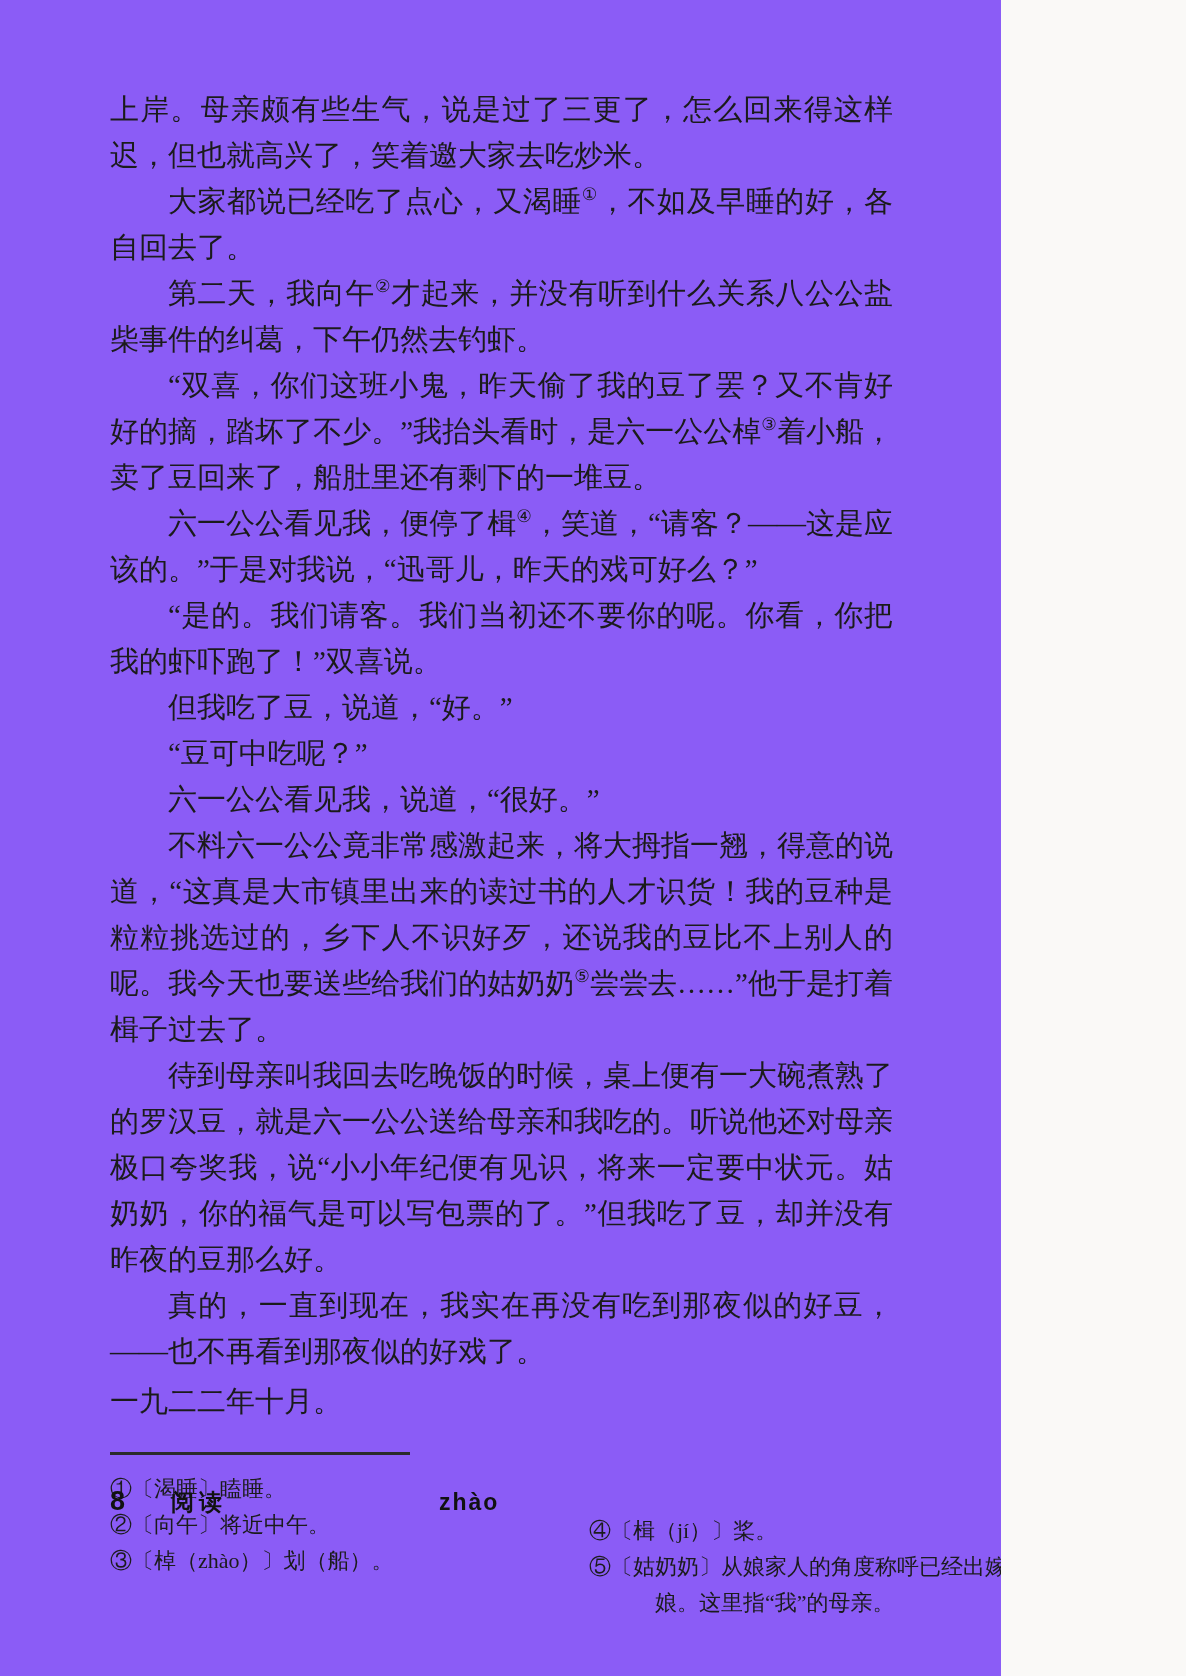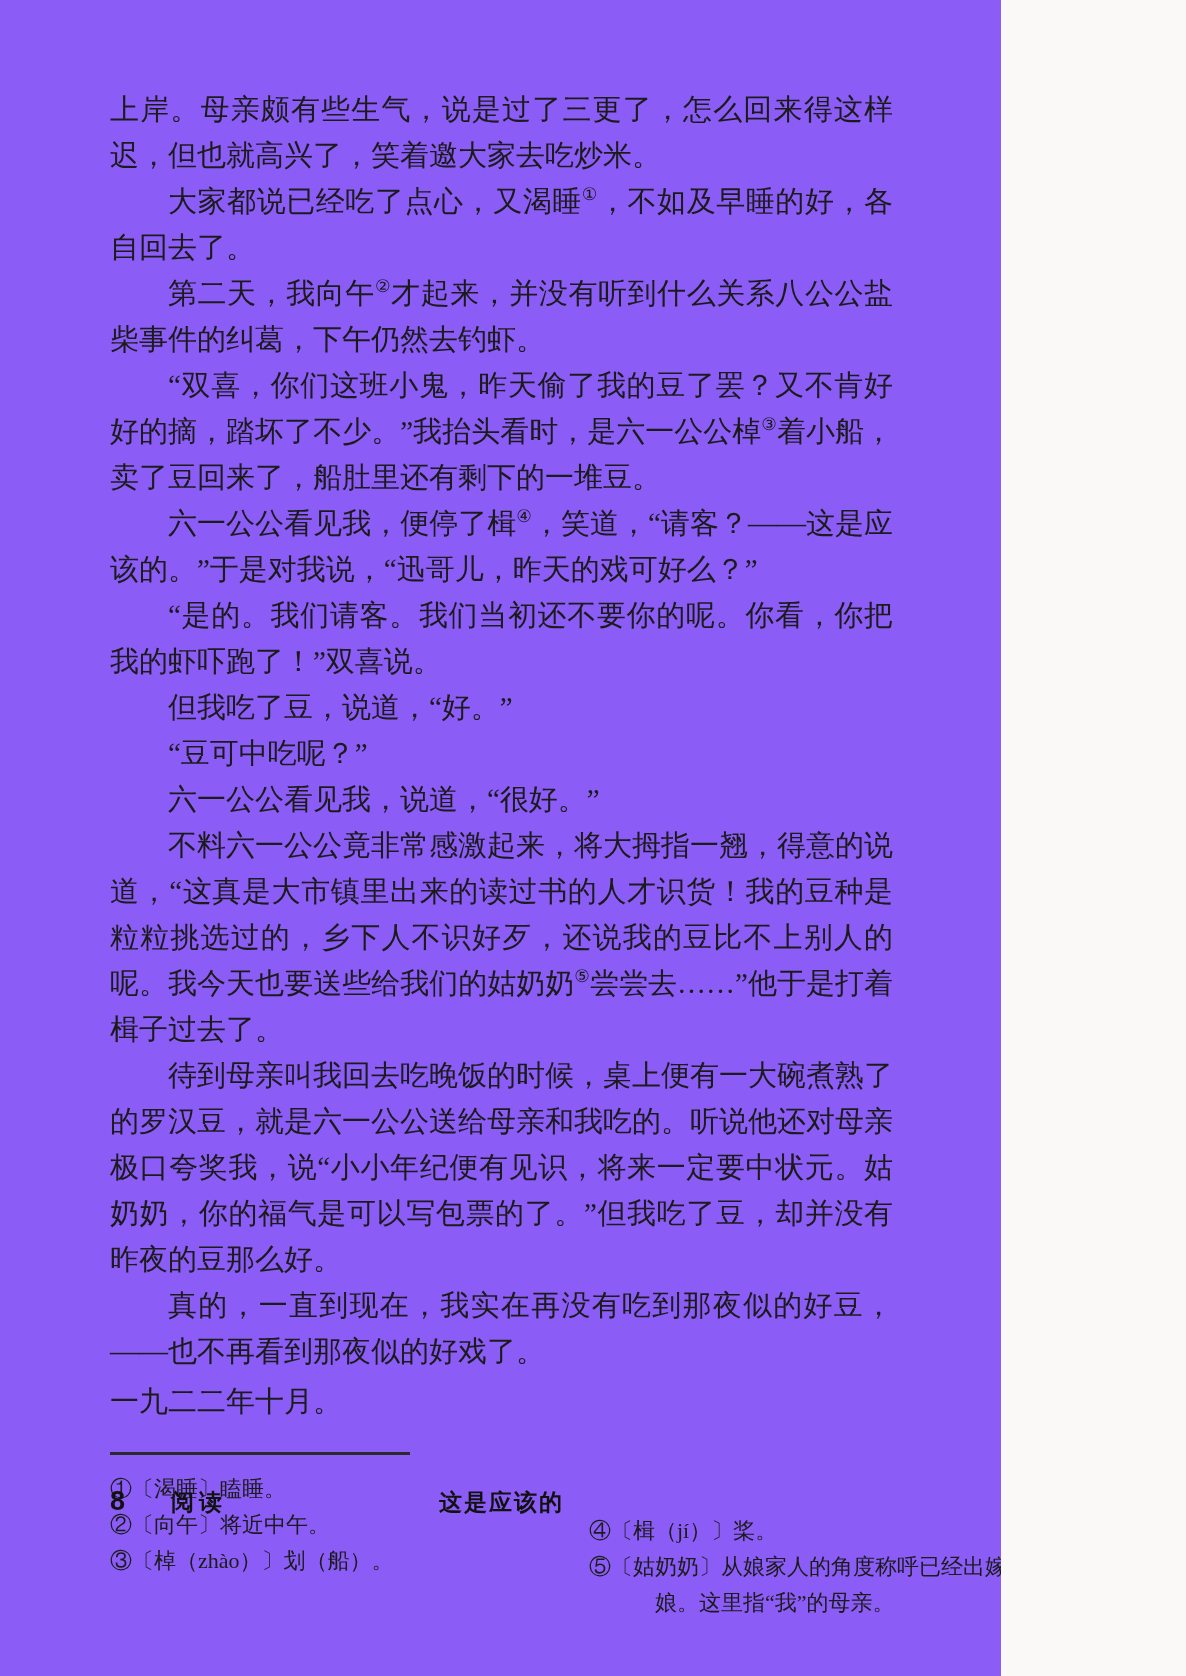--- a/index.html
+++ b/index.html
@@ -102,16 +102,16 @@
       </div>
     <div class="fn-col fn-right">
         <p class="fn-item">④〔楫（jí）〕桨。</p>
         <p class="fn-item">⑤〔姑奶奶〕从娘家人的角度称呼已经出嫁的姑娘。这里指“我”的母亲。</p>
       </div>
   </div>
 
   <div class="footer">
     <span class="page-num">8</span>
     <span class="footer-section">阅读</span>
-    <span class="footer-unit">这是应该的</span>
+    <span class="footer-unit">zhào</span>
   </div>
 
 </div>
 
 </body></html>

